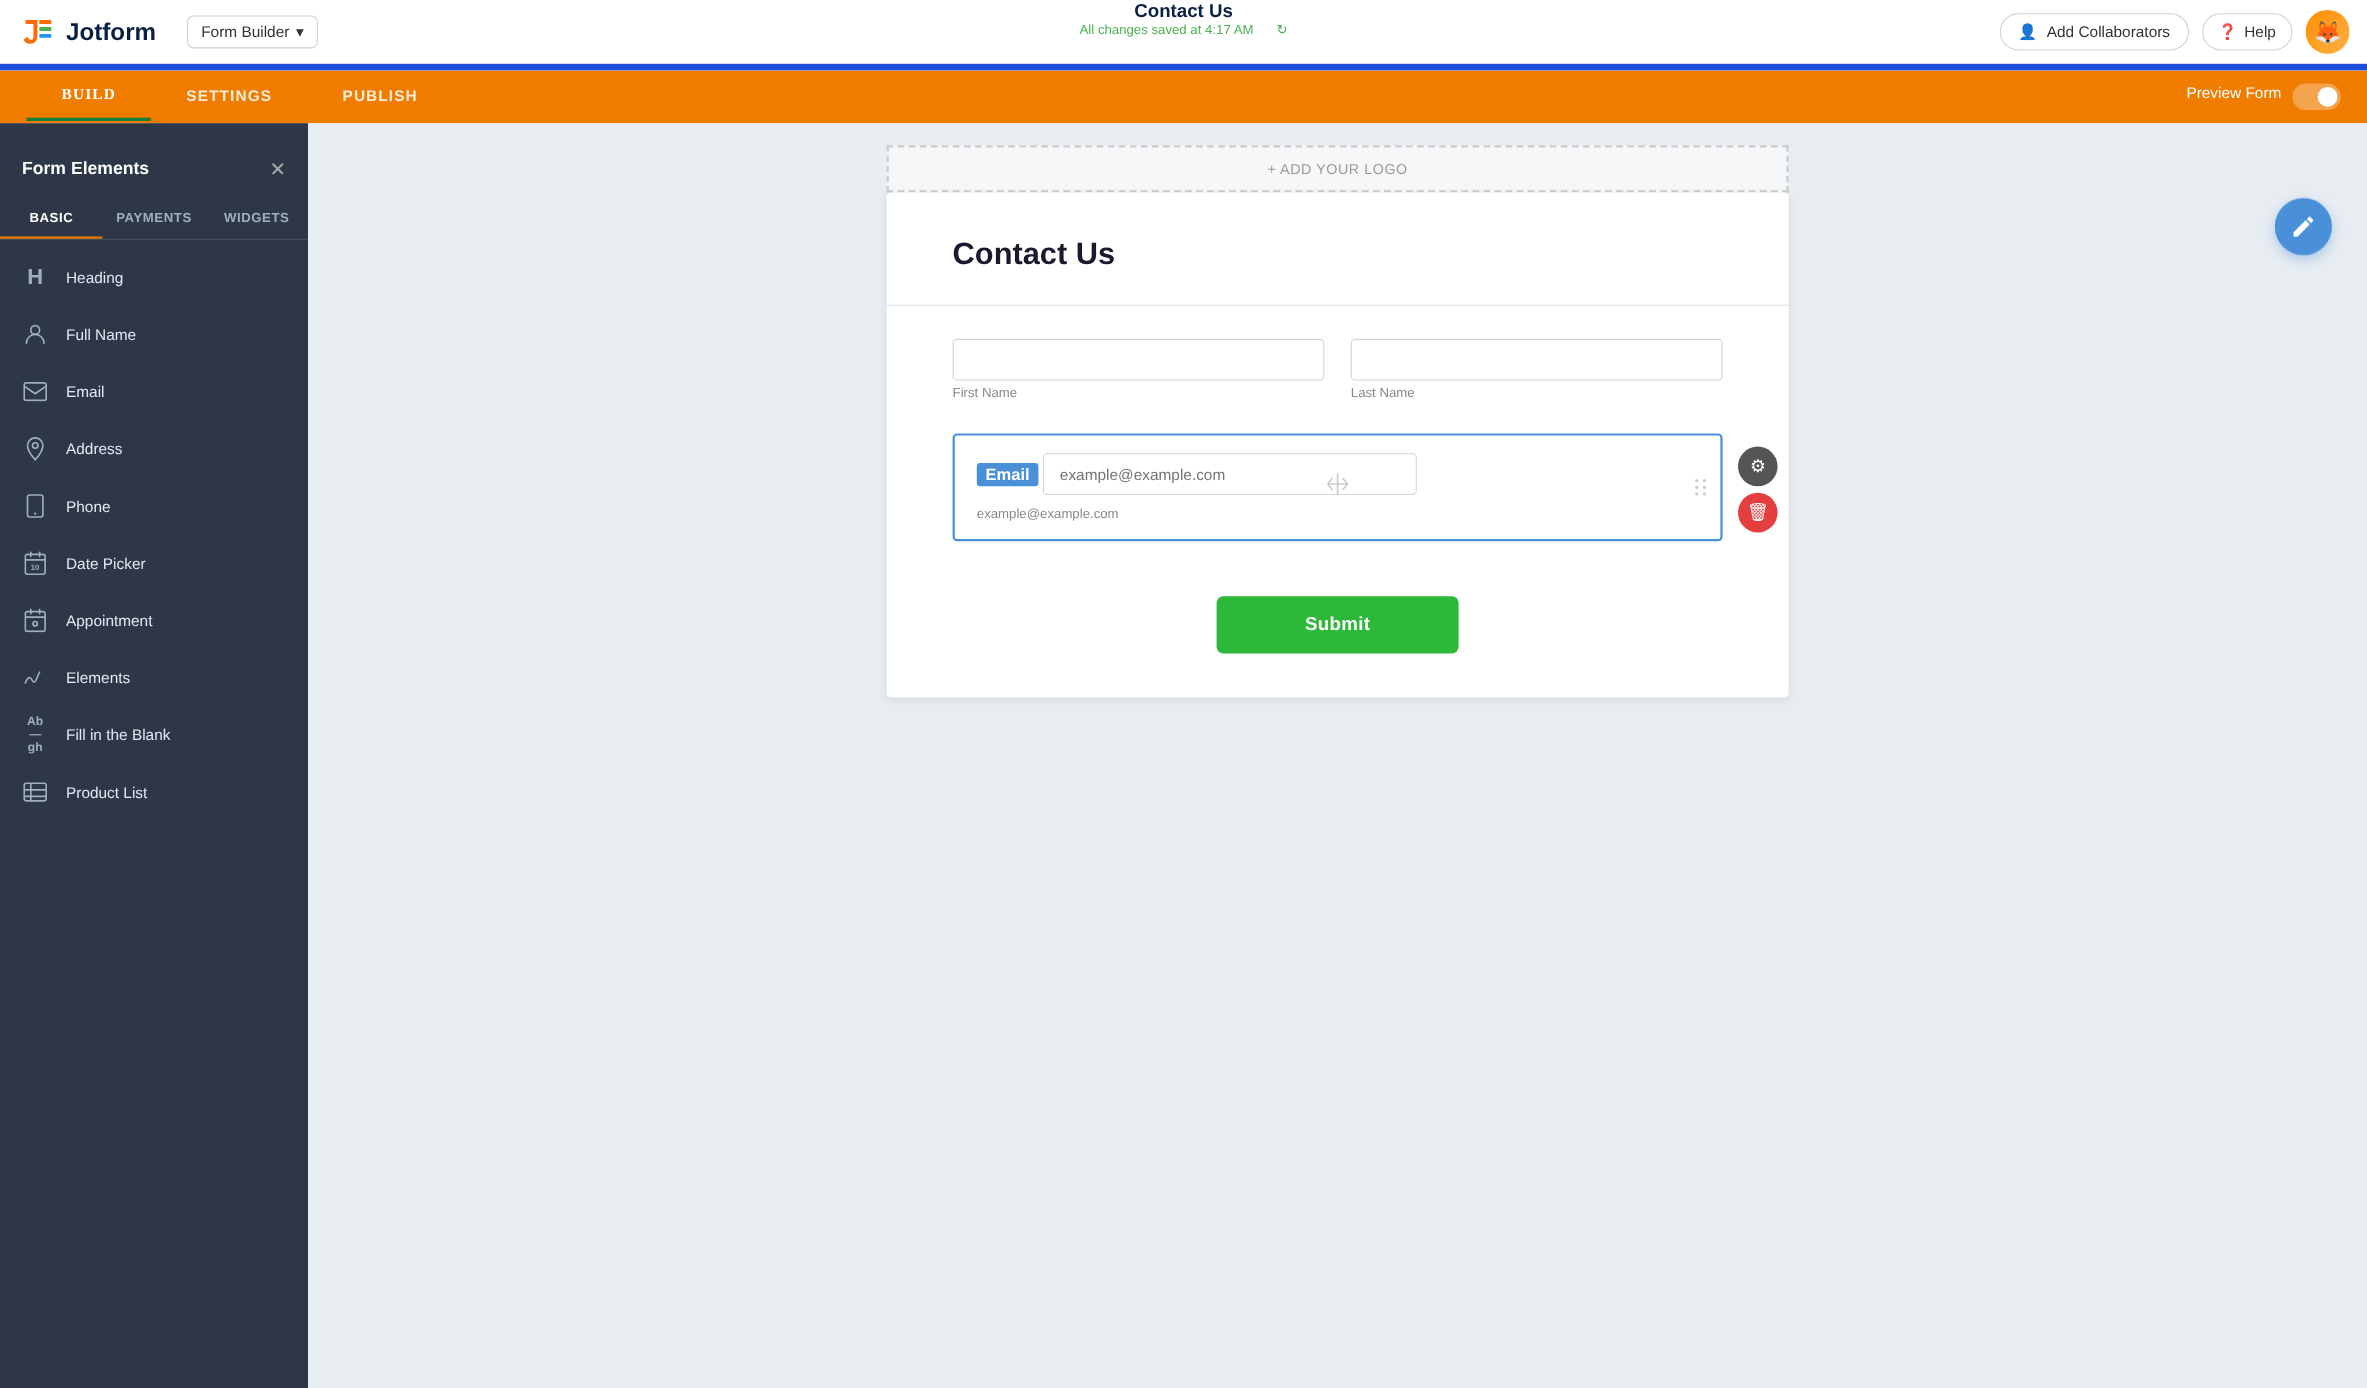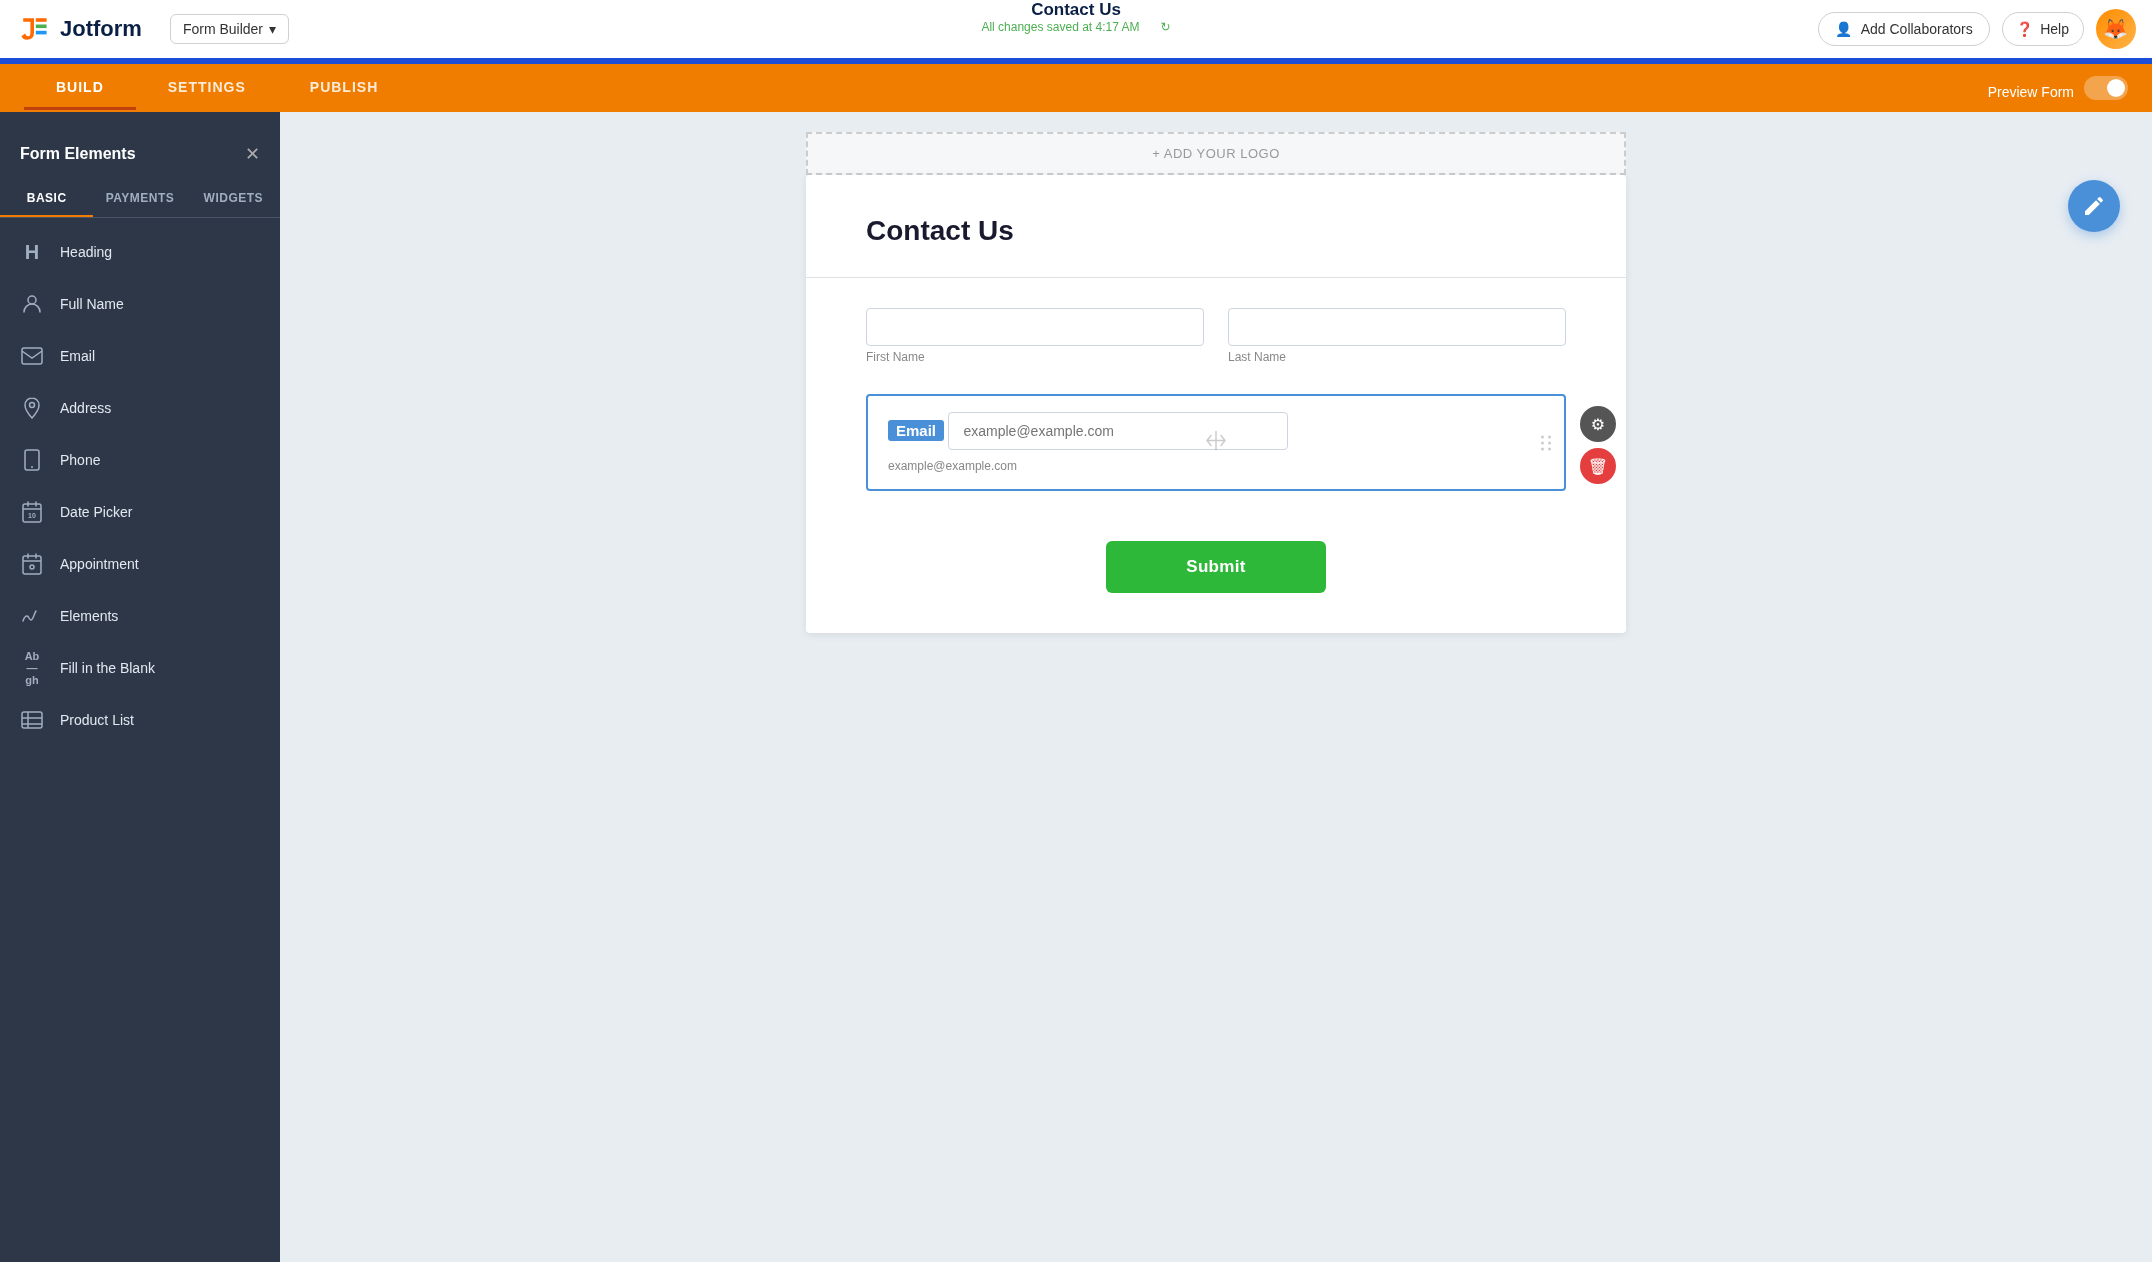--- a/index.html
+++ b/index.html
@@ -48,22 +48,22 @@
       background: #f07d00; display: flex; align-items: center;
       justify-content: space-between; padding: 0 24px; height: 48px;
     }
     .navbar-tabs { display: flex; align-items: center; gap: 0; }
     .nav-tab {
       padding: 12px 32px; font-size: 14px; font-weight: 600;
       color: rgba(255,255,255,0.85); cursor: pointer; letter-spacing: 1px;
       border-bottom: 3px solid transparent;
       text-transform: uppercase;
     }
-    .nav-tab.active { color: #fff; border-bottom: 3px solid #c2410c; }
-    .preview-form { display: flex; align-items: flex-end; gap: 10px; font-size: 14px; color: #fff; font-weight: 500; }
+    .nav-tab.active { color: #fff; border-bottom: 3px solid #15803d; font-family: Liberation Serif, serif; }
+    .preview-form { display: flex; align-items: flex-start; gap: 10px; font-size: 14px; color: #fff; font-weight: 500; }
     .toggle {
       width: 44px; height: 24px; background: rgba(255,255,255,0.3);
       border-radius: 12px; position: relative; cursor: pointer;
     }
     .toggle-knob {
       position: absolute; right: 3px; top: 3px;
       width: 18px; height: 18px; background: #fff; border-radius: 50%;
     }
 
     

